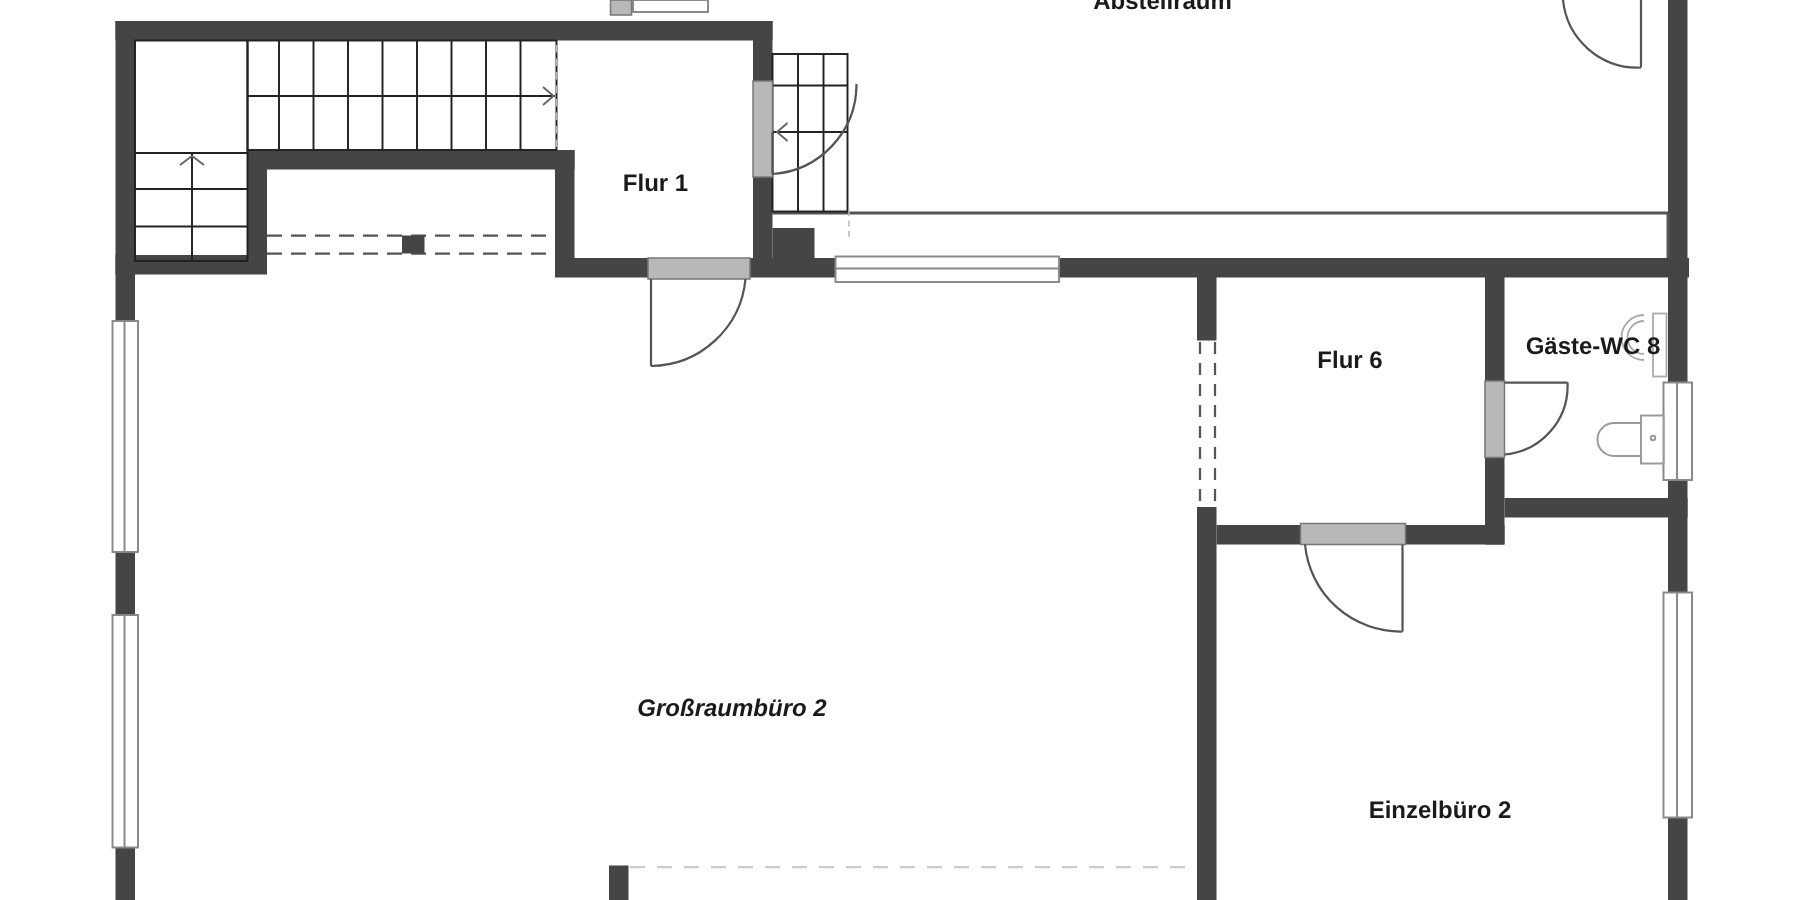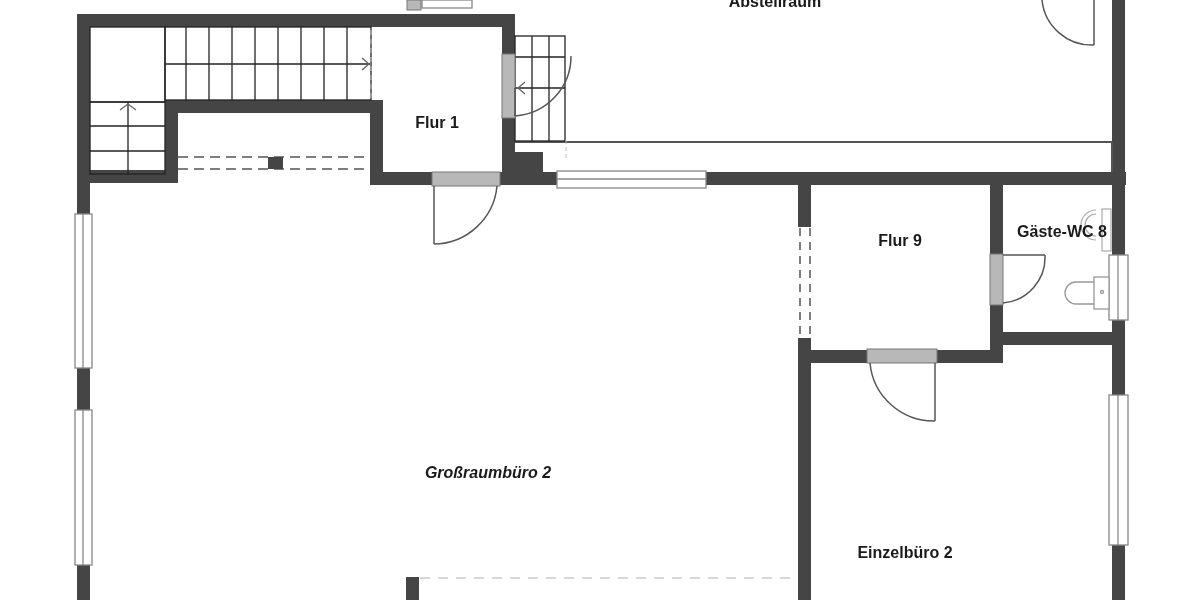--- a/index.html
+++ b/index.html
@@ -149,16 +149,16 @@
   </g>
   <g stroke="#aaa" stroke-width="1.2" fill="none">
     <path d="M1096 210 A 14 14 0 0 0 1096 240"></path>
     <path d="M1096 214 A 10 10 0 0 0 1096 236"></path>
     <rect x="1102" y="209" width="9" height="42" fill="#fff" stroke="#aaa"></rect>
   </g>
 </svg>
 
 <div class="room-label" style="left:775px; top:2px;">Abstellraum</div>
 <div class="room-label" style="left:437px; top:123px;">Flur 1</div>
-<div class="room-label" style="left:900px; top:241px;">Flur 9</div>
+<div class="room-label" style="left:900px; top:241px;">Flur 6</div>
 <div class="room-label" style="left:1062px; top:232px;">Gäste-WC 8</div>
 <div class="room-label" style="left:488px; top:473px;font-style:italic;">Großraumbüro 2</div>
-<div class="room-label" style="left:905px; top:541px;margin-top:12px;">Einzelbüro 2</div>
+<div class="room-label" style="left:960px; top:541px;">Einzelbüro 2</div>
 
 </body></html>

